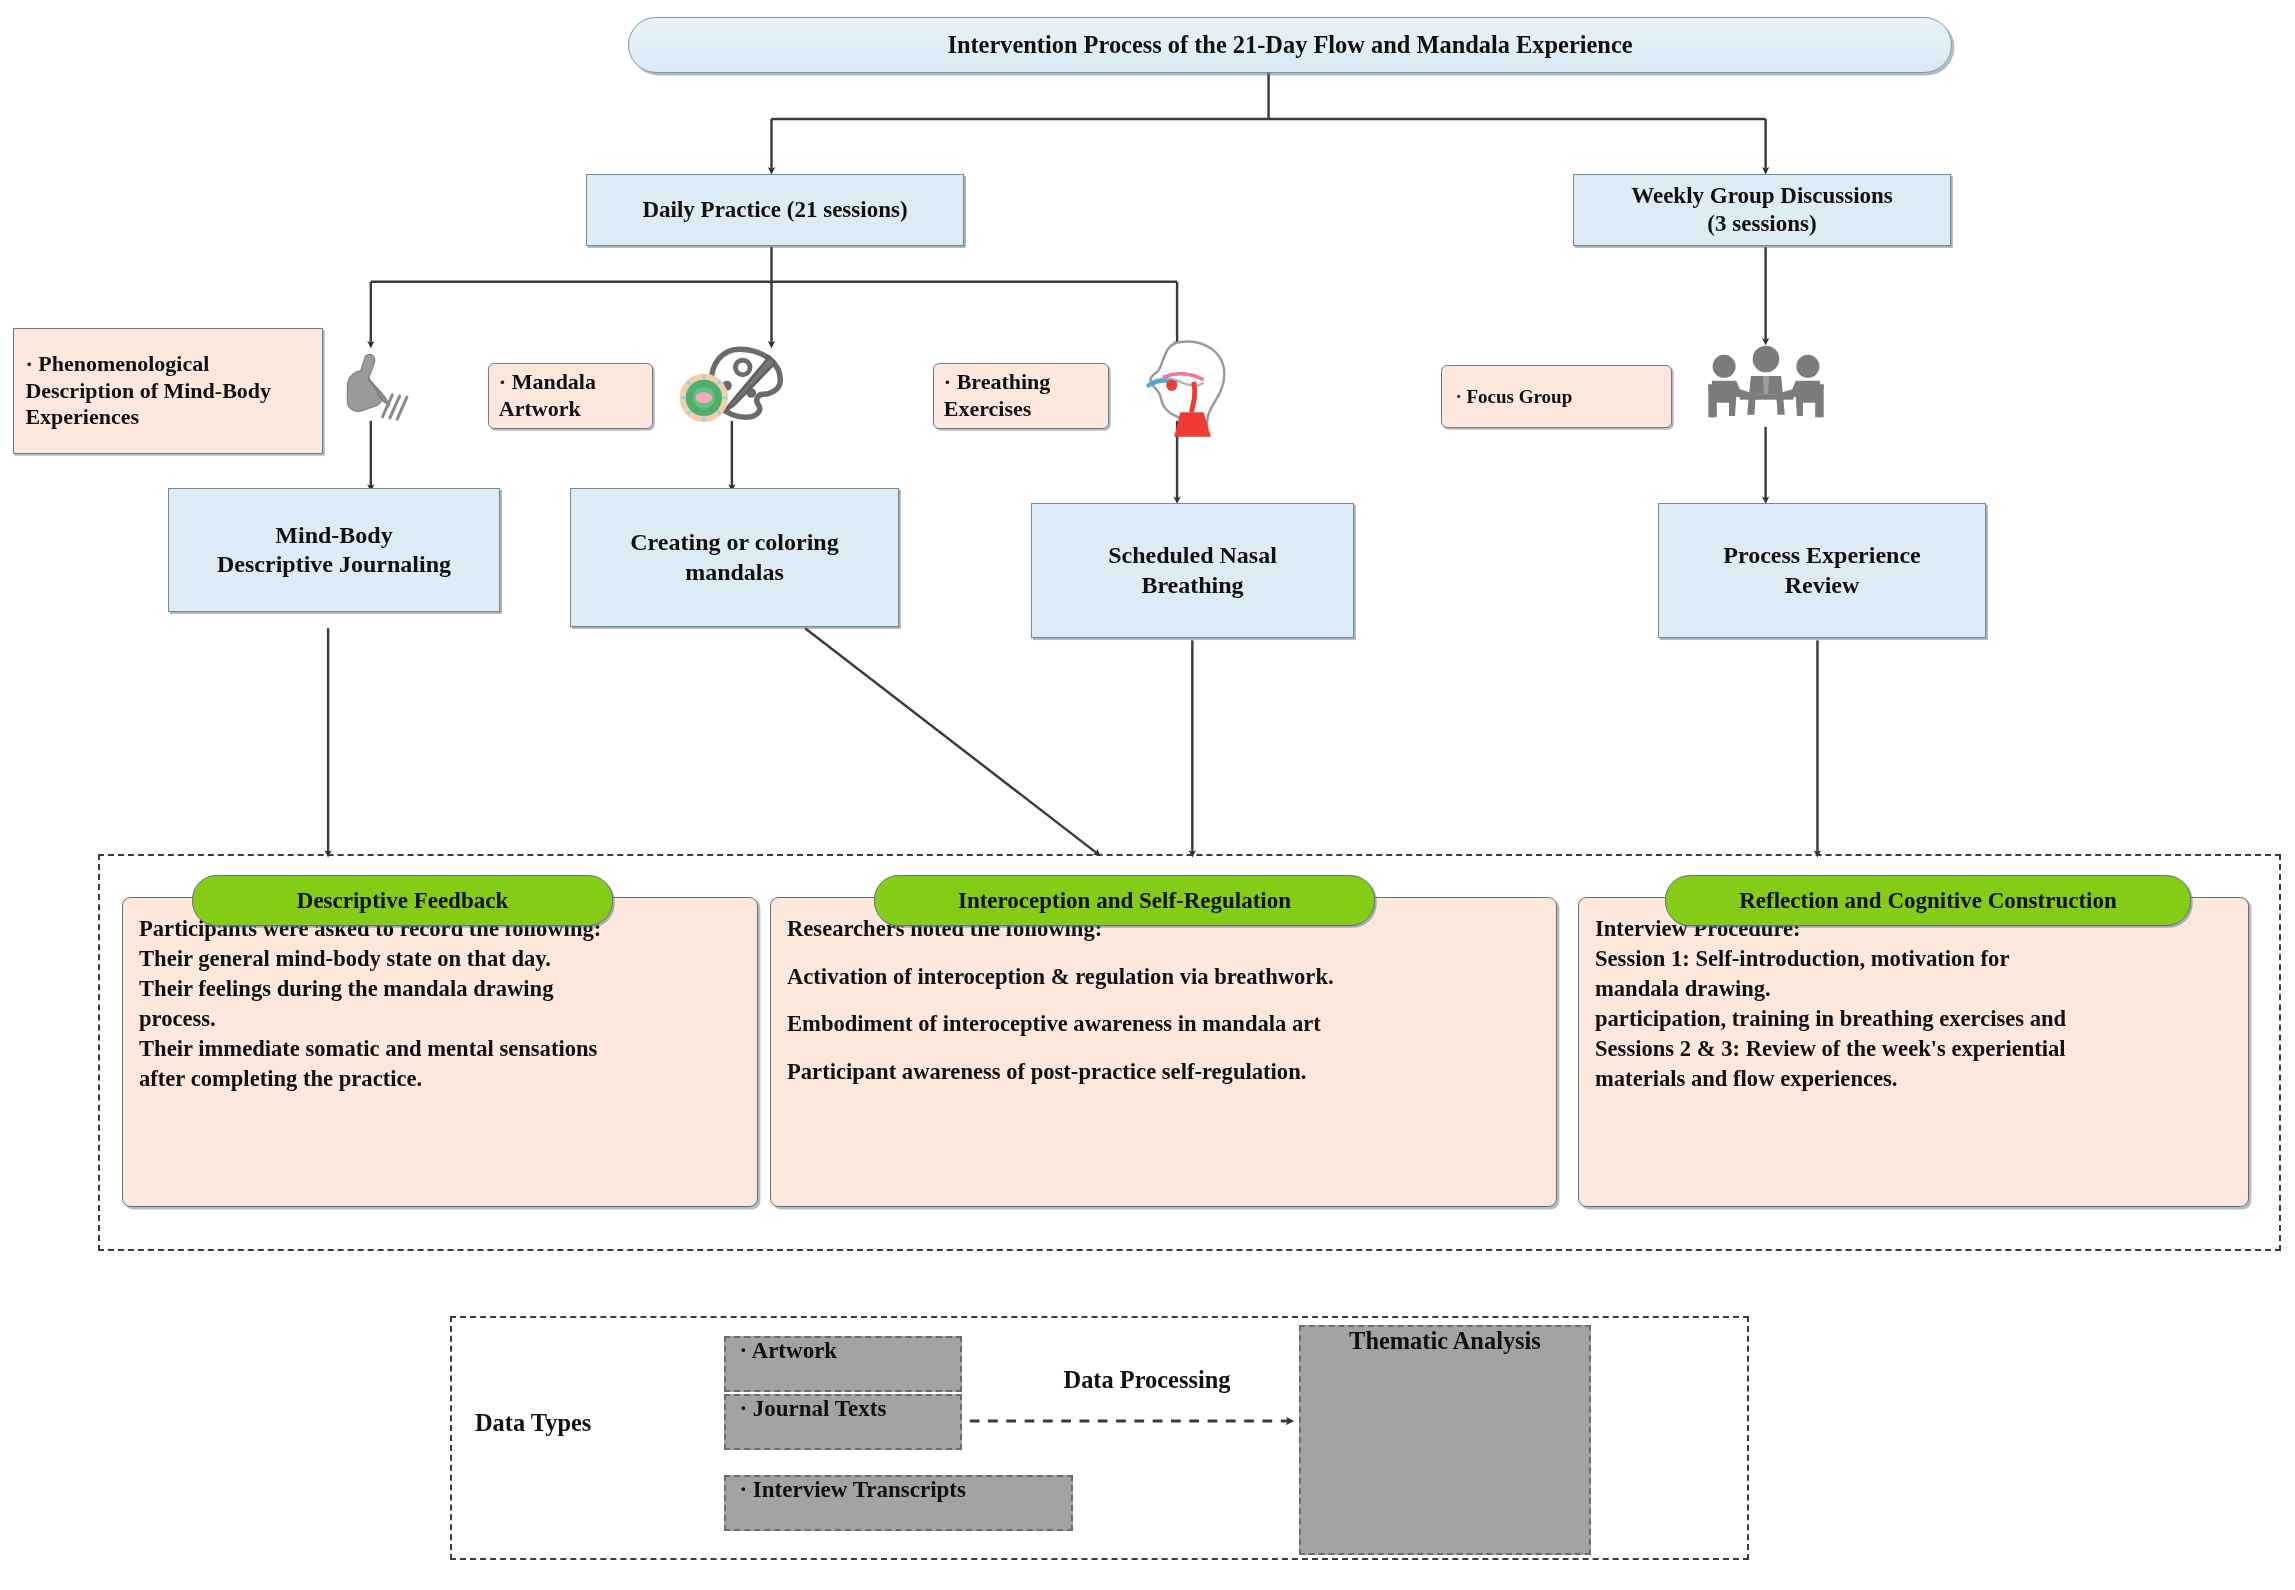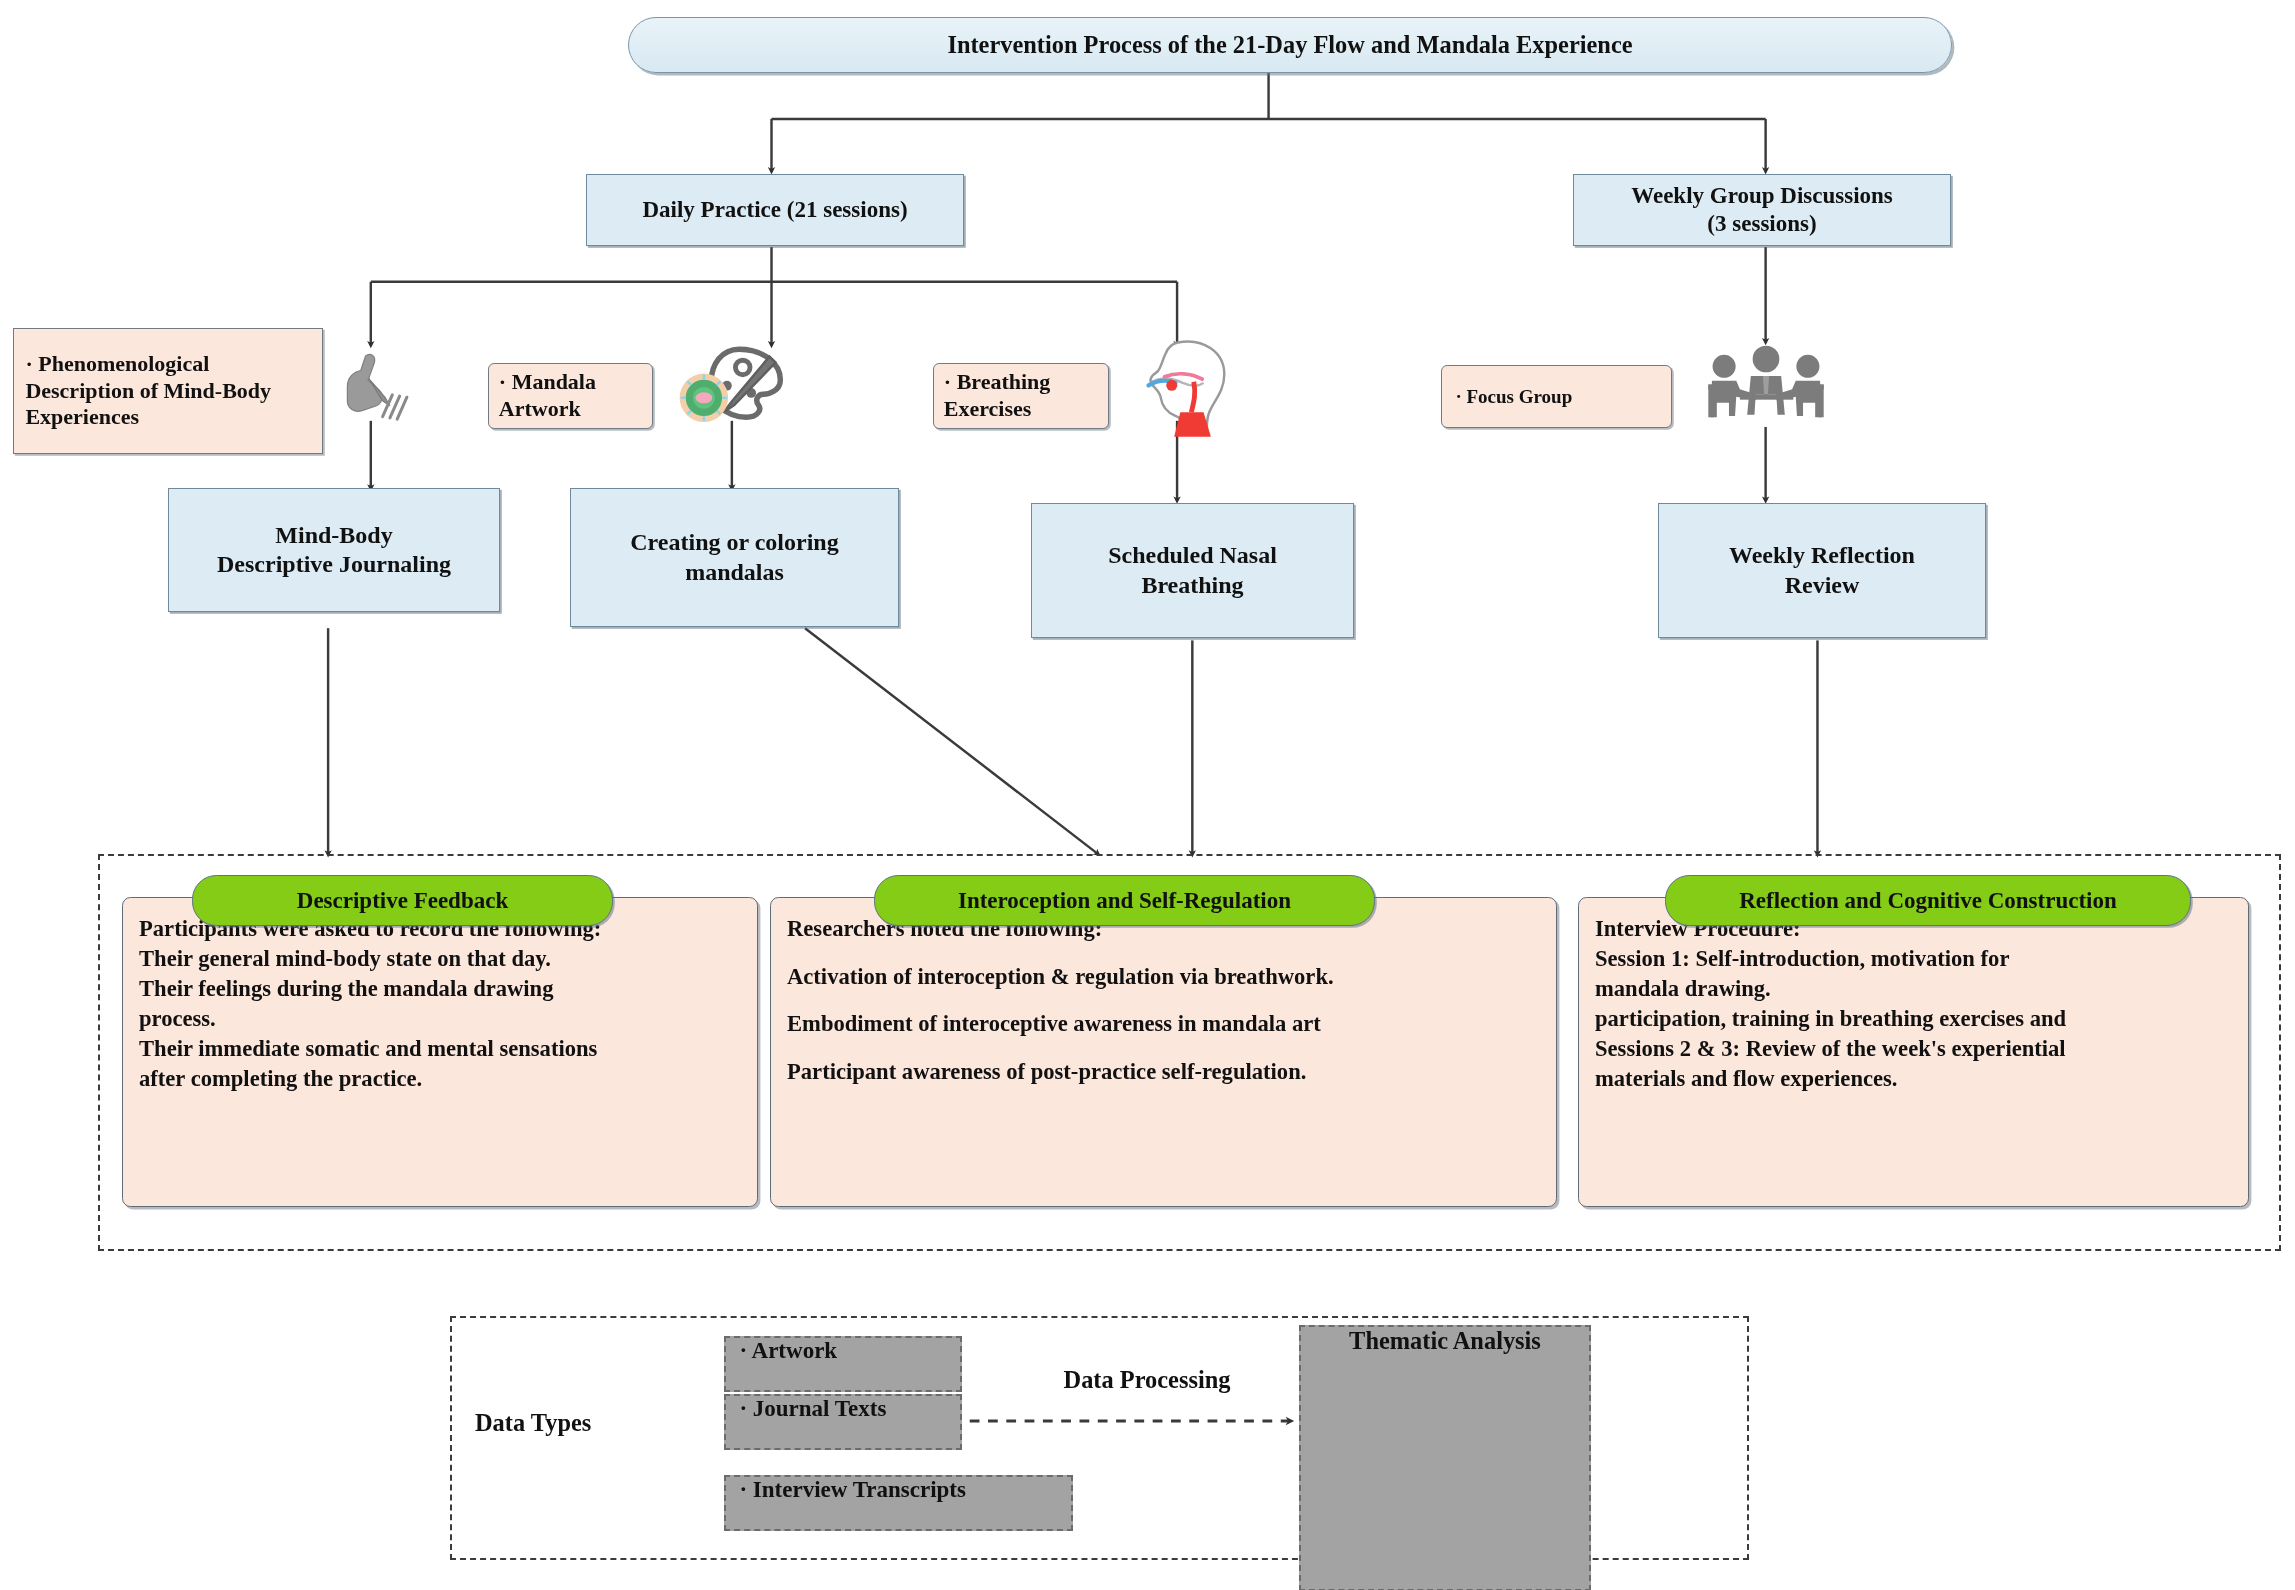--- a/index.html
+++ b/index.html
@@ -208,21 +208,21 @@
     <span>Creating or coloring</span>
     <span>mandalas</span>
   </div>
 
   <div class="node blue" style="left:1031px;top:503px;width:323px;height:135px;font-size:24px;flex-direction:column;">
     <span>Scheduled Nasal</span>
     <span>Breathing</span>
   </div>
 
   <div class="node blue" style="left:1658px;top:503px;width:328px;height:135px;font-size:24px;flex-direction:column;">
-    <span>Weekly Reflection</span>
+    <span>Process Experience</span>
     <span>Review</span>
   </div>
 
   <div class="dashbox" style="left:98px;top:854px;width:2183px;height:397px;"></div>
 
   <div class="chip" style="left:192px;top:875px;width:421px;height:51px;font-size:23px;">
     <span>Descriptive Feedback</span>
   </div>
   <div class="panel" style="left:122px;top:897px;width:636px;height:310px;">
     <div class="panel-body" style="font-size:22.6px;">
@@ -279,19 +279,19 @@
   </div>
 
   <div class="dashsmall" style="left:724px;top:1475px;width:349px;height:56px;font-size:23px;">
     <span>· Interview Transcripts</span>
   </div>
 
   <div class="plaintext" style="left:1019px;top:1366px;width:256px;font-size:24.4px;text-align:center;">
     <span>Data Processing</span>
   </div>
 
-  <div class="dashsmall" style="left:1299px;top:1325px;width:292px;height:266px;font-size:24.4px;
+  <div class="dashsmall" style="left:1299px;top:1325px;width:292px;height:230px;font-size:24.4px;
               justify-content:center;padding-left:0;border-style:dashed;">
     <span>Thematic Analysis</span>
   </div>
 
 </div>
 
 
 </body></html>

